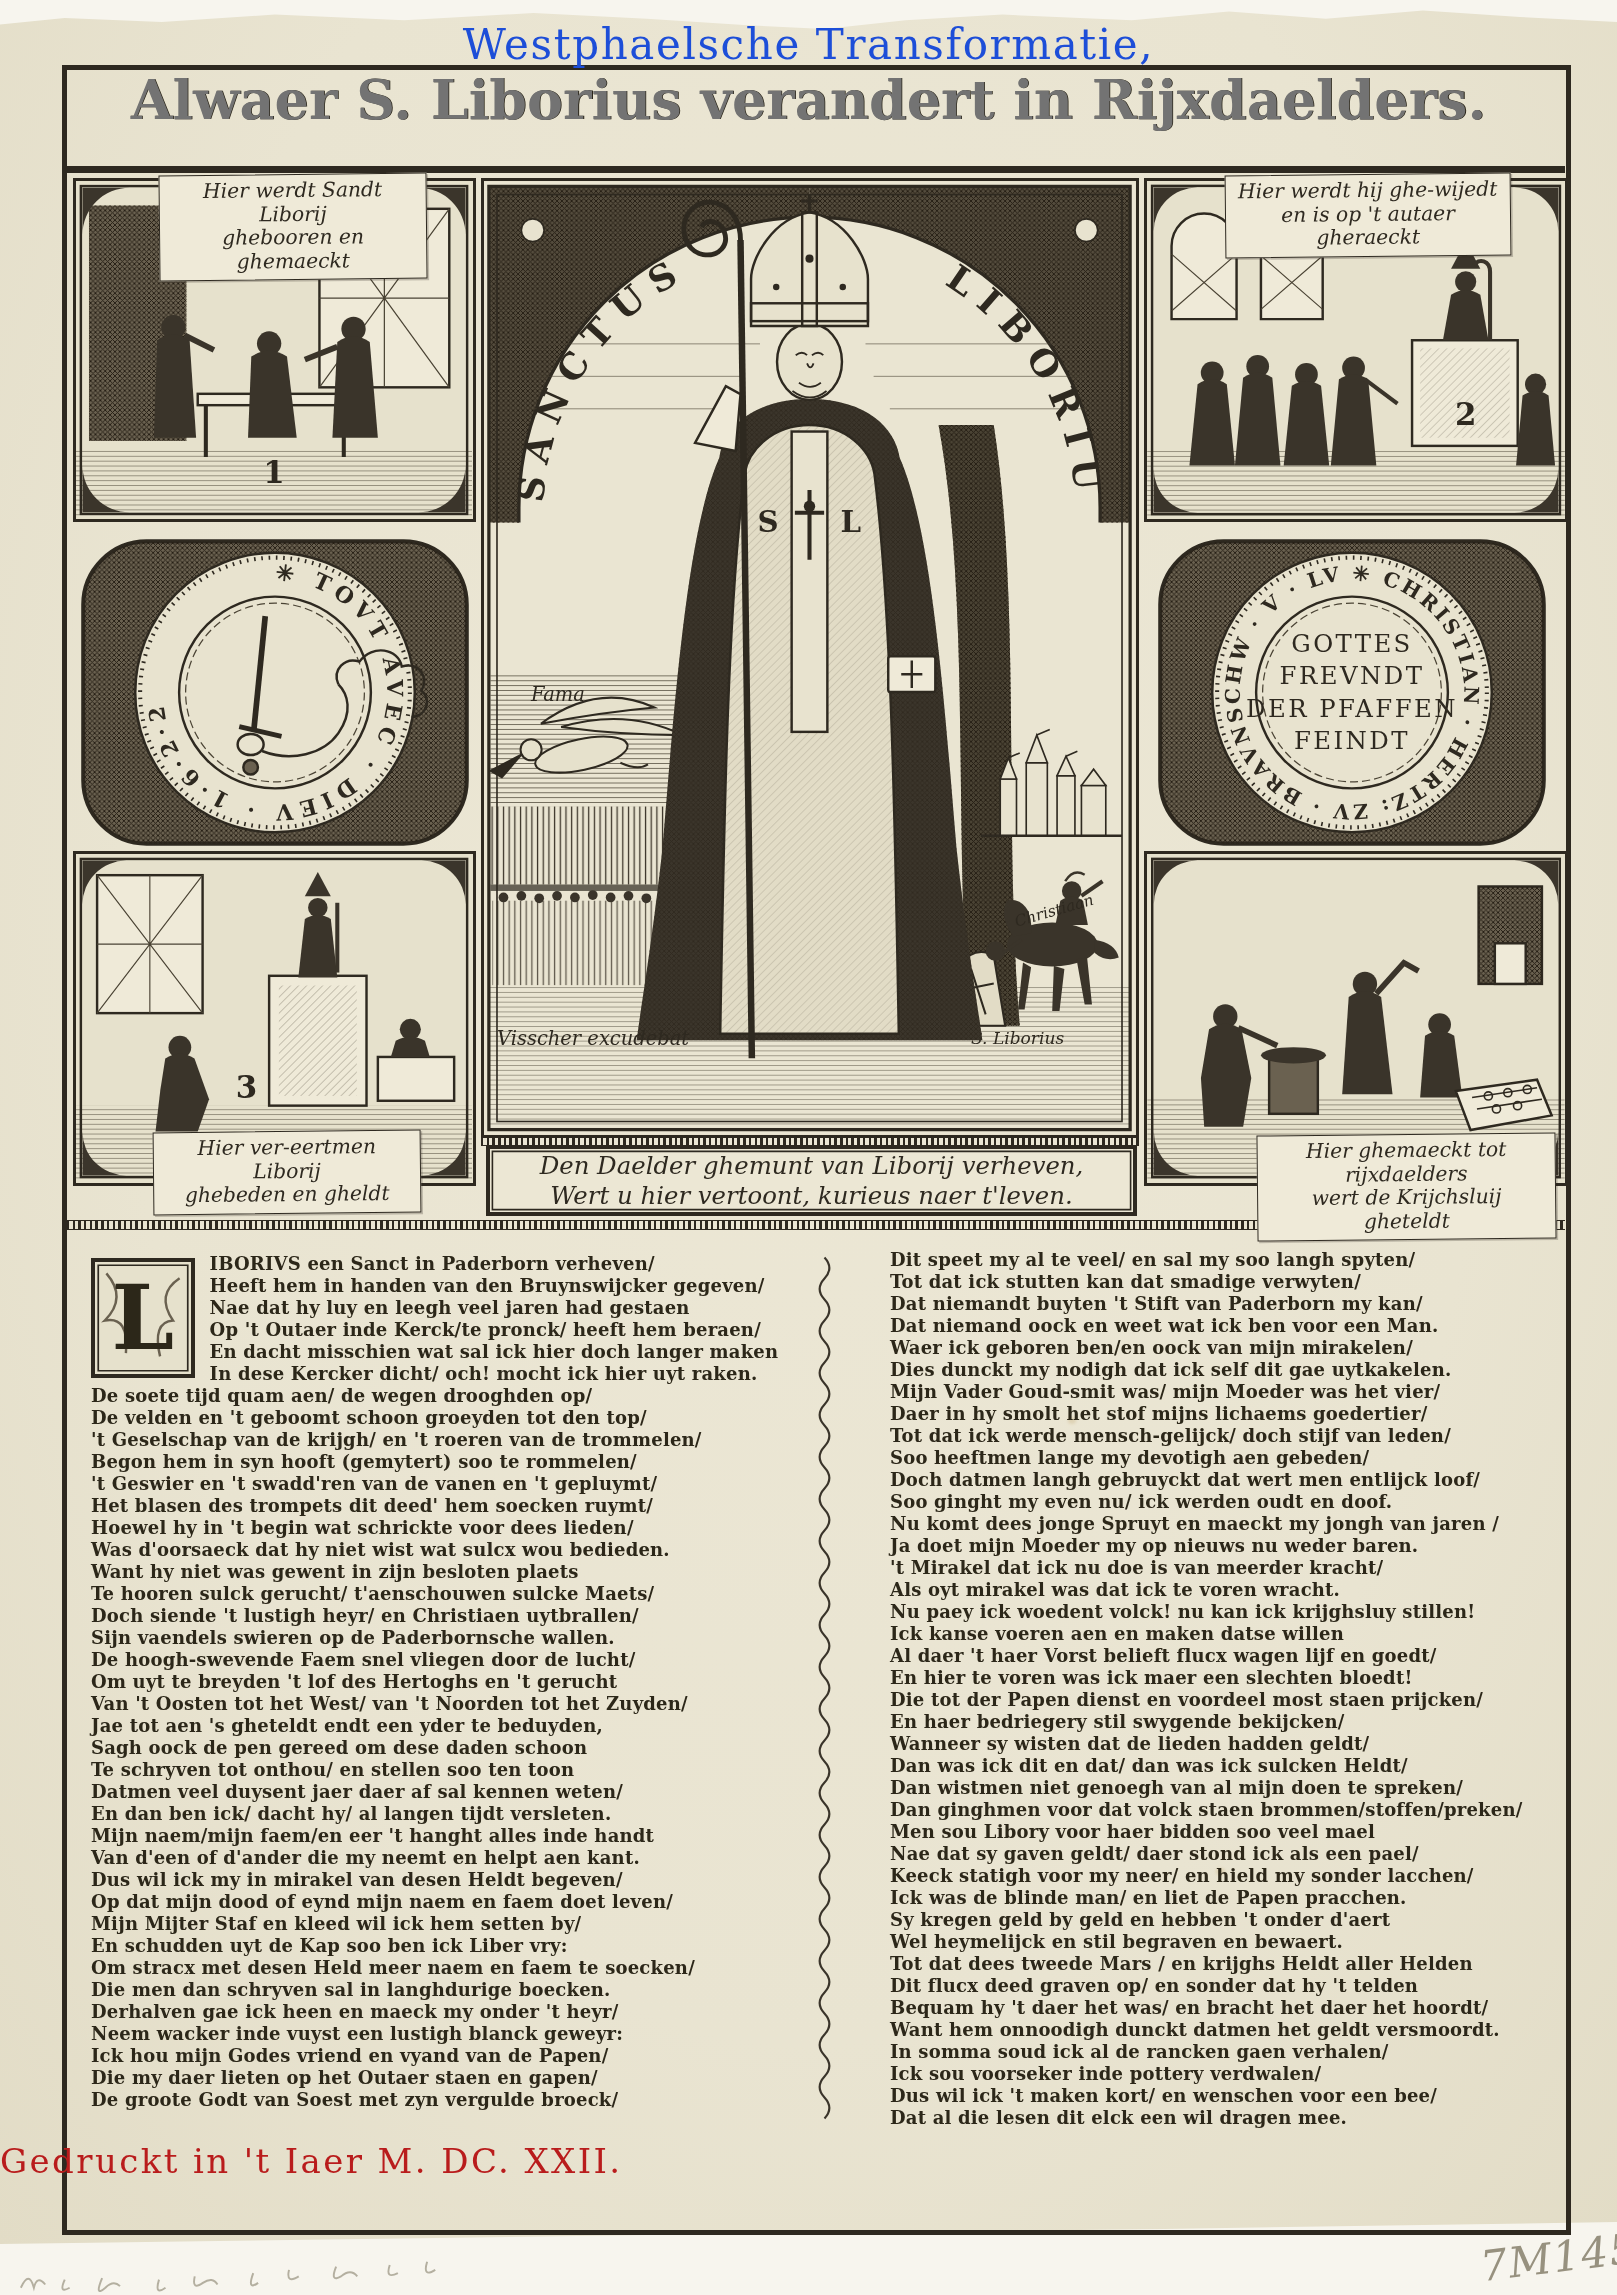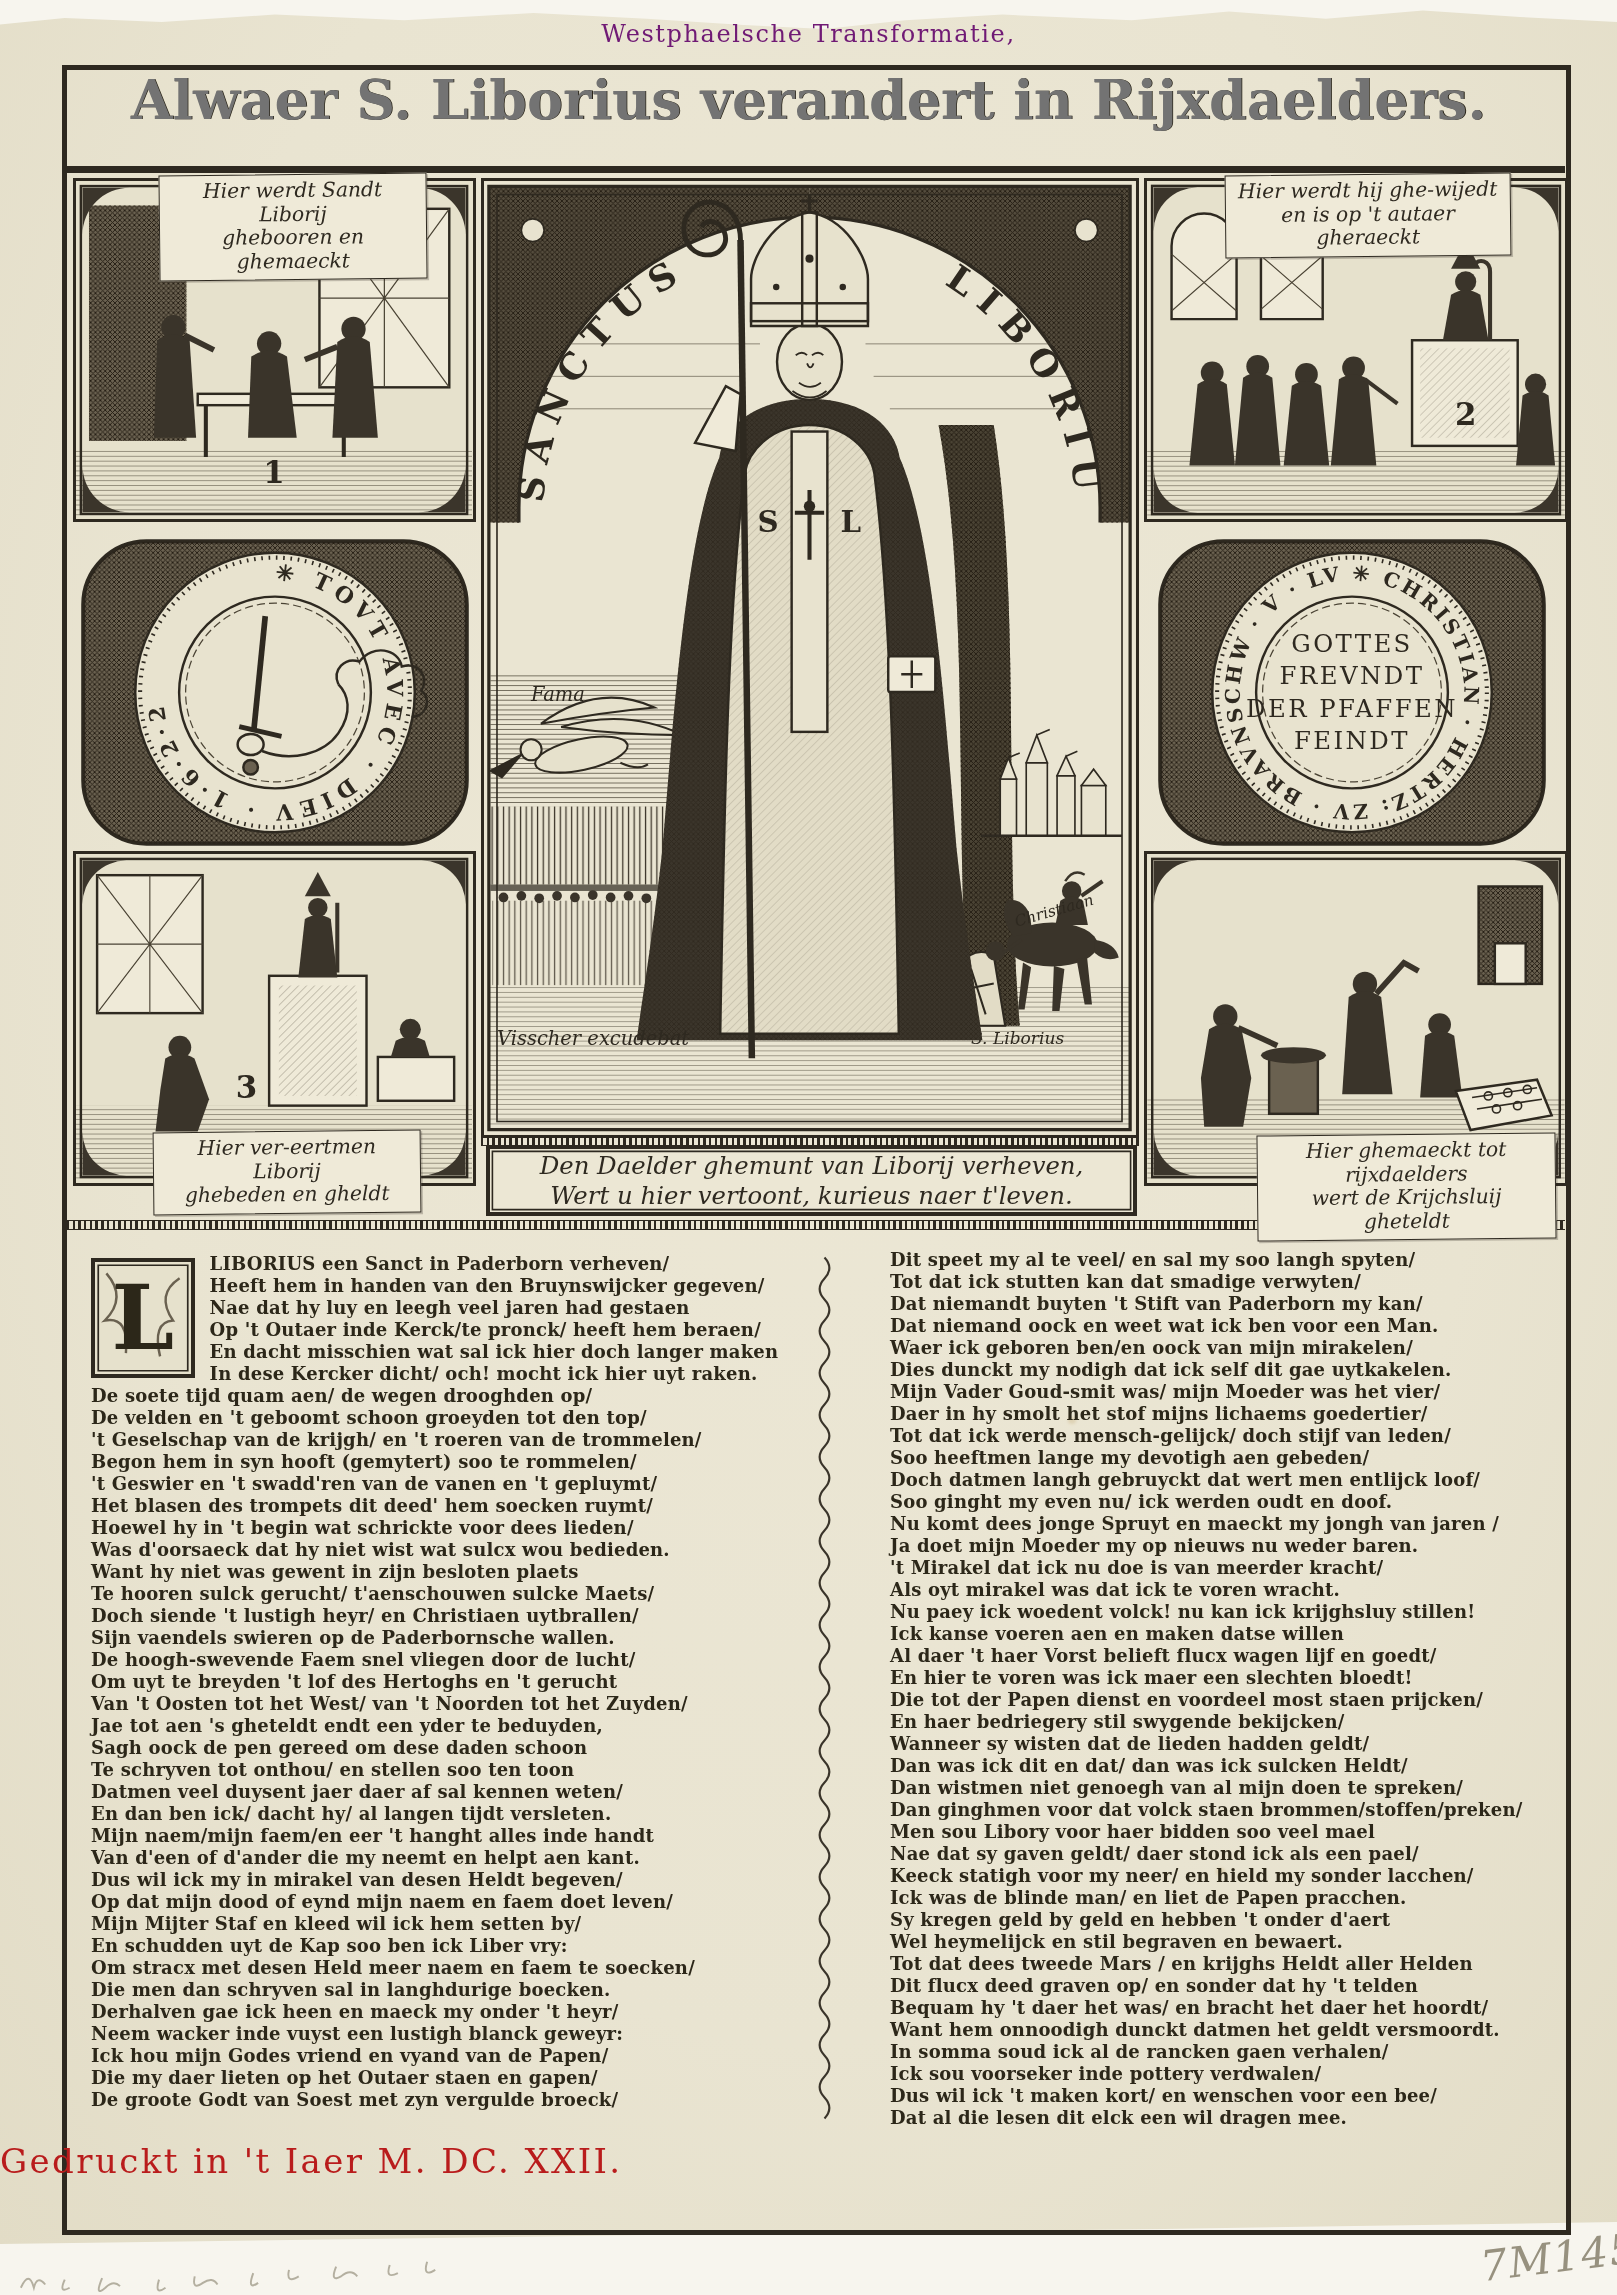--- a/index.html
+++ b/index.html
@@ -9,21 +9,21 @@
   *{margin:0;padding:0;box-sizing:border-box;}
   html,body{width:1617px;background:var(--mount);font-family:"DejaVu Serif",serif;color:var(--ink);}
   .stage{position:relative;width:1617px;height:2295px;background:var(--mount);overflow:hidden;}
   .paper{position:absolute;left:0;top:0;width:1617px;height:2248px;background:
      radial-gradient(ellipse at 50% 40%, #ece7d5 0%, var(--paper) 60%, #e2dcc6 100%);
      clip-path:polygon(0 24.4px,4% 18px,10% 22px,17% 14.6px,25% 20.3px,33% 13px,40% 18.7px,46% 25px,51% 29px,56% 20.3px,62% 14.6px,70% 20.3px,76% 11.4px,82% 18.7px,88% 10.6px,94% 17px,100% 22px,100% 2222px,72% 2229px,40% 2235px,0 2244px);}
   .fox{position:absolute;border-radius:50%;background:#c3a76f;opacity:.3;filter:blur(1.6px);}
 
   .frame{position:absolute;left:62px;top:65px;width:1509px;height:2170px;border:5.7px solid var(--ink);}
 
-  .title1{position:absolute;left:0;top:19.5px;width:100%;text-align:center;font-size:24px;letter-spacing:1.6px;color:#701a75;}
+  .title1{position:absolute;left:0;top:19.5px;width:100%;text-align:center;font-size:42px;letter-spacing:1.6px;color:#1d4ed8;}
   .title2{position:absolute;left:0;top:68px;width:100%;text-align:center;font-size:54px;font-weight:700;letter-spacing:0px;color:#737373;text-shadow:0.8px 0 0 #2b2619;}
   .rule-title{position:absolute;left:67px;top:166px;width:1498px;height:7.3px;background:var(--ink);}
 
   .hatchband{position:absolute;height:9.7px;border-top:1.6px solid var(--ink);border-bottom:1.6px solid var(--ink);
      background:repeating-linear-gradient(90deg,var(--ink) 0 2.4px,transparent 2.4px 5.7px);}
 
   .panel{position:absolute;border:3.2px solid var(--ink);background:var(--panel);}
   .panel svg{display:block;}
 
   .banner{position:absolute;z-index:6;background:#efead8;border:1.6px solid var(--ink);
@@ -412,21 +412,21 @@
   </div>
 
   <div class="verse" style="left:91px;top:1253px;width:715px">
     <div class="dropcap">
       <svg viewBox="0 0 118 138">
         <path d="M14 14 q26 30 -2 58 q30 -6 26 40 M104 20 q-30 20 -8 52 q-26 2 -16 44" stroke="#6a6150" stroke-width="3" fill="none"></path>
       </svg>
       <span style="position:relative">L</span>
     </div>
 
-  <div class="vline">LIBORIUS een Sanct in Paderborn verheven/</div>
+  <div class="vline">IBORIVS een Sanct in Paderborn verheven/</div>
       <div class="vline">Heeft hem in handen van den Bruynswijcker gegeven/</div>
       <div class="vline">Nae dat hy luy en leegh veel jaren had gestaen</div>
       <div class="vline">Op 't Outaer inde Kerck/te pronck/ heeft hem beraen/</div>
       <div class="vline">En dacht misschien wat sal ick hier doch langer maken</div>
       <div class="vline">In dese Kercker dicht/ och! mocht ick hier uyt raken.</div>
       <div class="vline">De soete tijd quam aen/ de wegen drooghden op/</div>
       <div class="vline">De velden en 't geboomt schoon groeyden tot den top/</div>
       <div class="vline">'t Geselschap van de krijgh/ en 't roeren van de trommelen/</div>
       <div class="vline">Begon hem in syn hooft (gemytert) soo te rommelen/</div>
       <div class="vline">'t Geswier en 't swadd'ren van de vanen en 't gepluymt/</div>

